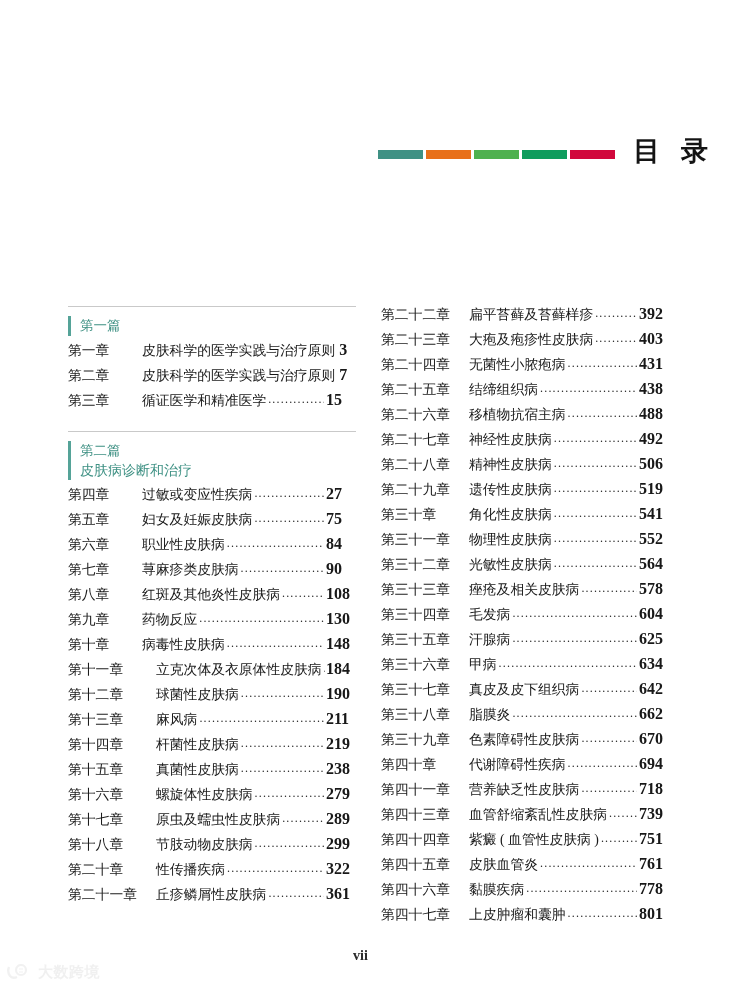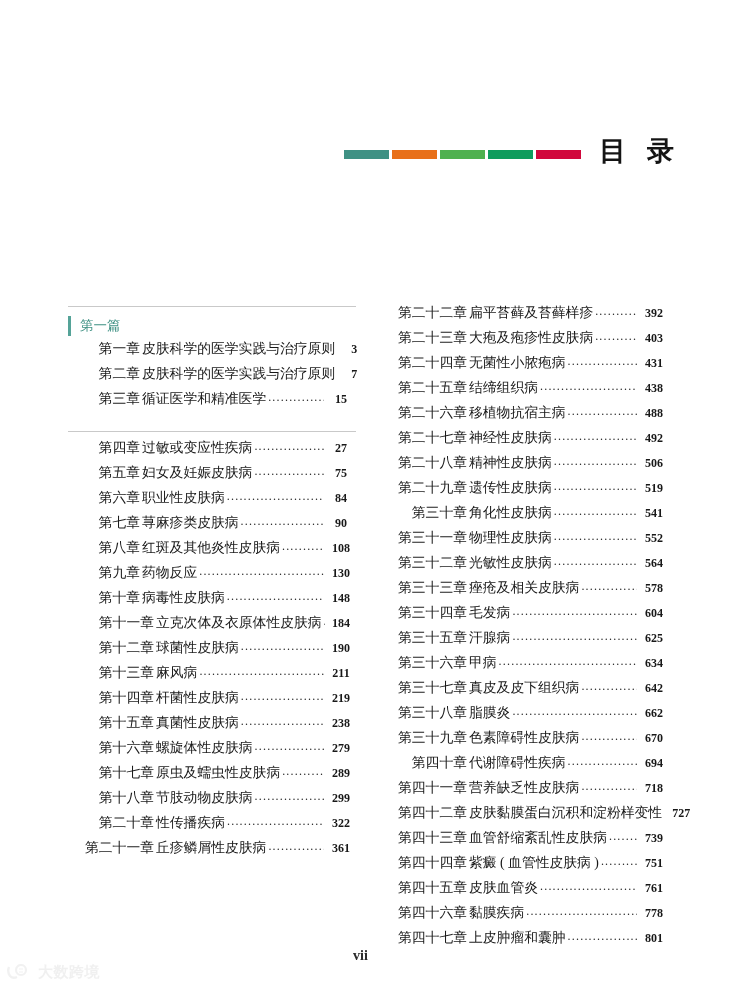--- a/index.html
+++ b/index.html
@@ -19,21 +19,21 @@
   
   .toc-header {
     position: absolute;
     top: 128px;
     left: 0;
     width: 737px;
     height: 48px;
     display: flex;
     align-items: center;
     justify-content: flex-end;
-    padding-right: 56px;
+    padding-right: 22px;
     box-sizing: border-box;
   }
   .color-bars {
     display: flex;
     align-items: center;
     gap: 3px;
     margin-right: 18px;
     margin-top: 4px;
   }
   .color-bar {
@@ -98,21 +98,20 @@
     align-items: baseline;
     font-size: 13.8px;
     line-height: 1;
     height: 25px;
     color: #181818;
     white-space: nowrap;
   }
   .entry-chapter {
     flex: 0 0 72px;
     width: 72px;
-    text-align: right;
   }
   .entry-chapter.wide {
     flex: 0 0 86px;
     width: 86px;
   }
   .entry-title {
     flex: 0 0 auto;
     padding-left: 2px;
     text-align: center;
   }
@@ -122,24 +121,24 @@
     margin: 0 2px;
     position: relative;
     top: -2px;
     letter-spacing: 1.2px;
     color: #2a2a2a;
     font-size: 12px;
   }
   .entry-page {
     flex: 0 0 30px;
     width: 30px;
-    text-align: center;
+    text-align: left;
     font-family: "Liberation Serif", "DejaVu Serif", serif;
     font-weight: bold;
-    font-size: 12px;
+    font-size: 16px;
   }
 
   
   .page-number {
     position: absolute;
     left: 0;
     top: 948px;
     width: 737px;
     text-align: center;
     padding-right: 68px;
@@ -205,20 +204,24 @@
         <span class="entry-page">7</span>
       </div>
       <div class="entry">
         <span class="entry-chapter">第三章</span>
         <span class="entry-title">循证医学和精准医学</span>
         <span class="entry-leader">................................................................................</span>
         <span class="entry-page">15</span>
       </div>
       <div class="section-spacer"></div>
       <div class="section-rule"></div>
+      <div class="section-head">
+        <div class="section-part">第二篇</div>
+        <div class="section-name">皮肤病诊断和治疗</div>
+      </div>
       <div class="entry">
         <span class="entry-chapter">第四章</span>
         <span class="entry-title">过敏或变应性疾病</span>
         <span class="entry-leader">................................................................................</span>
         <span class="entry-page">27</span>
       </div>
       <div class="entry">
         <span class="entry-chapter">第五章</span>
         <span class="entry-title">妇女及妊娠皮肤病</span>
         <span class="entry-leader">................................................................................</span>
@@ -428,26 +431,20 @@
         <span class="entry-chapter wide">第四十章</span>
         <span class="entry-title">代谢障碍性疾病</span>
         <span class="entry-leader">................................................................................</span>
         <span class="entry-page">694</span>
       </div>
       <div class="entry">
         <span class="entry-chapter wide">第四十一章</span>
         <span class="entry-title">营养缺乏性皮肤病</span>
         <span class="entry-leader">................................................................................</span>
         <span class="entry-page">718</span>
-      </div>
-      <div class="entry">
-        <span class="entry-chapter wide">第四十二章</span>
-        <span class="entry-title">皮肤黏膜蛋白沉积和淀粉样变性</span>
-        <span class="entry-leader">................................................................................</span>
-        <span class="entry-page">727</span>
       </div>
       <div class="entry">
         <span class="entry-chapter wide">第四十三章</span>
         <span class="entry-title">血管舒缩紊乱性皮肤病</span>
         <span class="entry-leader">................................................................................</span>
         <span class="entry-page">739</span>
       </div>
       <div class="entry">
         <span class="entry-chapter wide">第四十四章</span>
         <span class="entry-title">紫癜 ( 血管性皮肤病 )</span>

